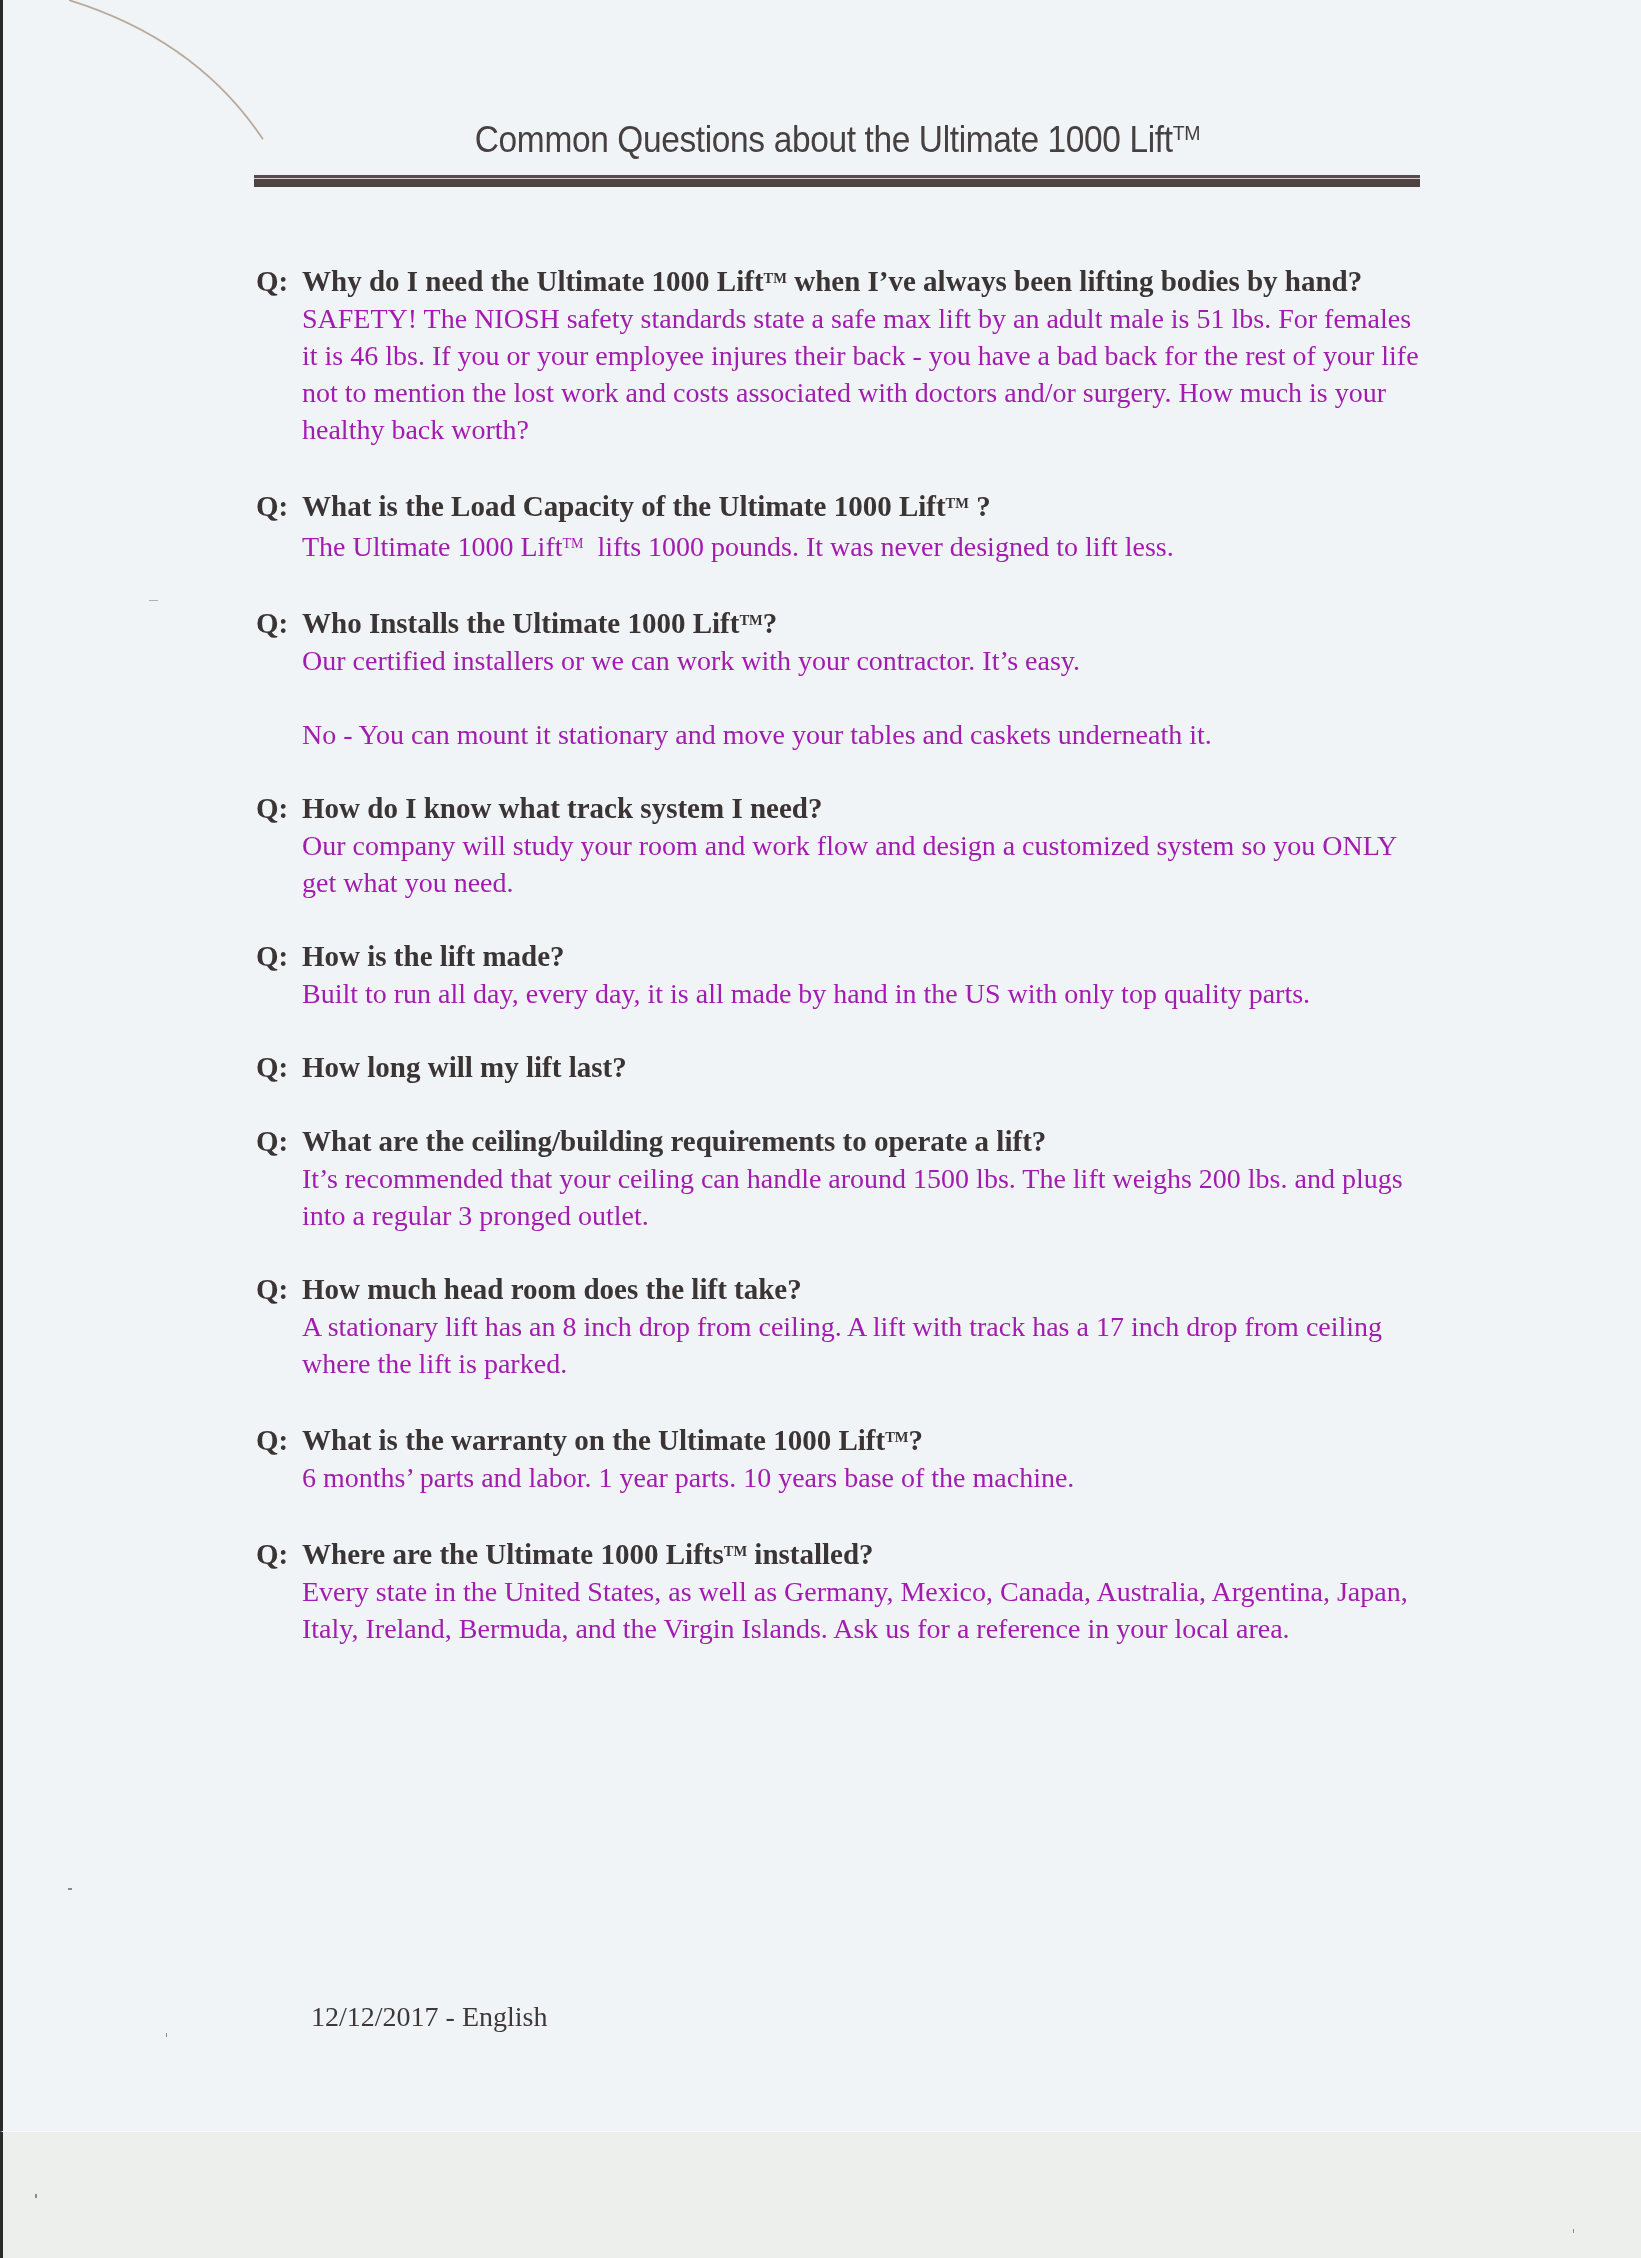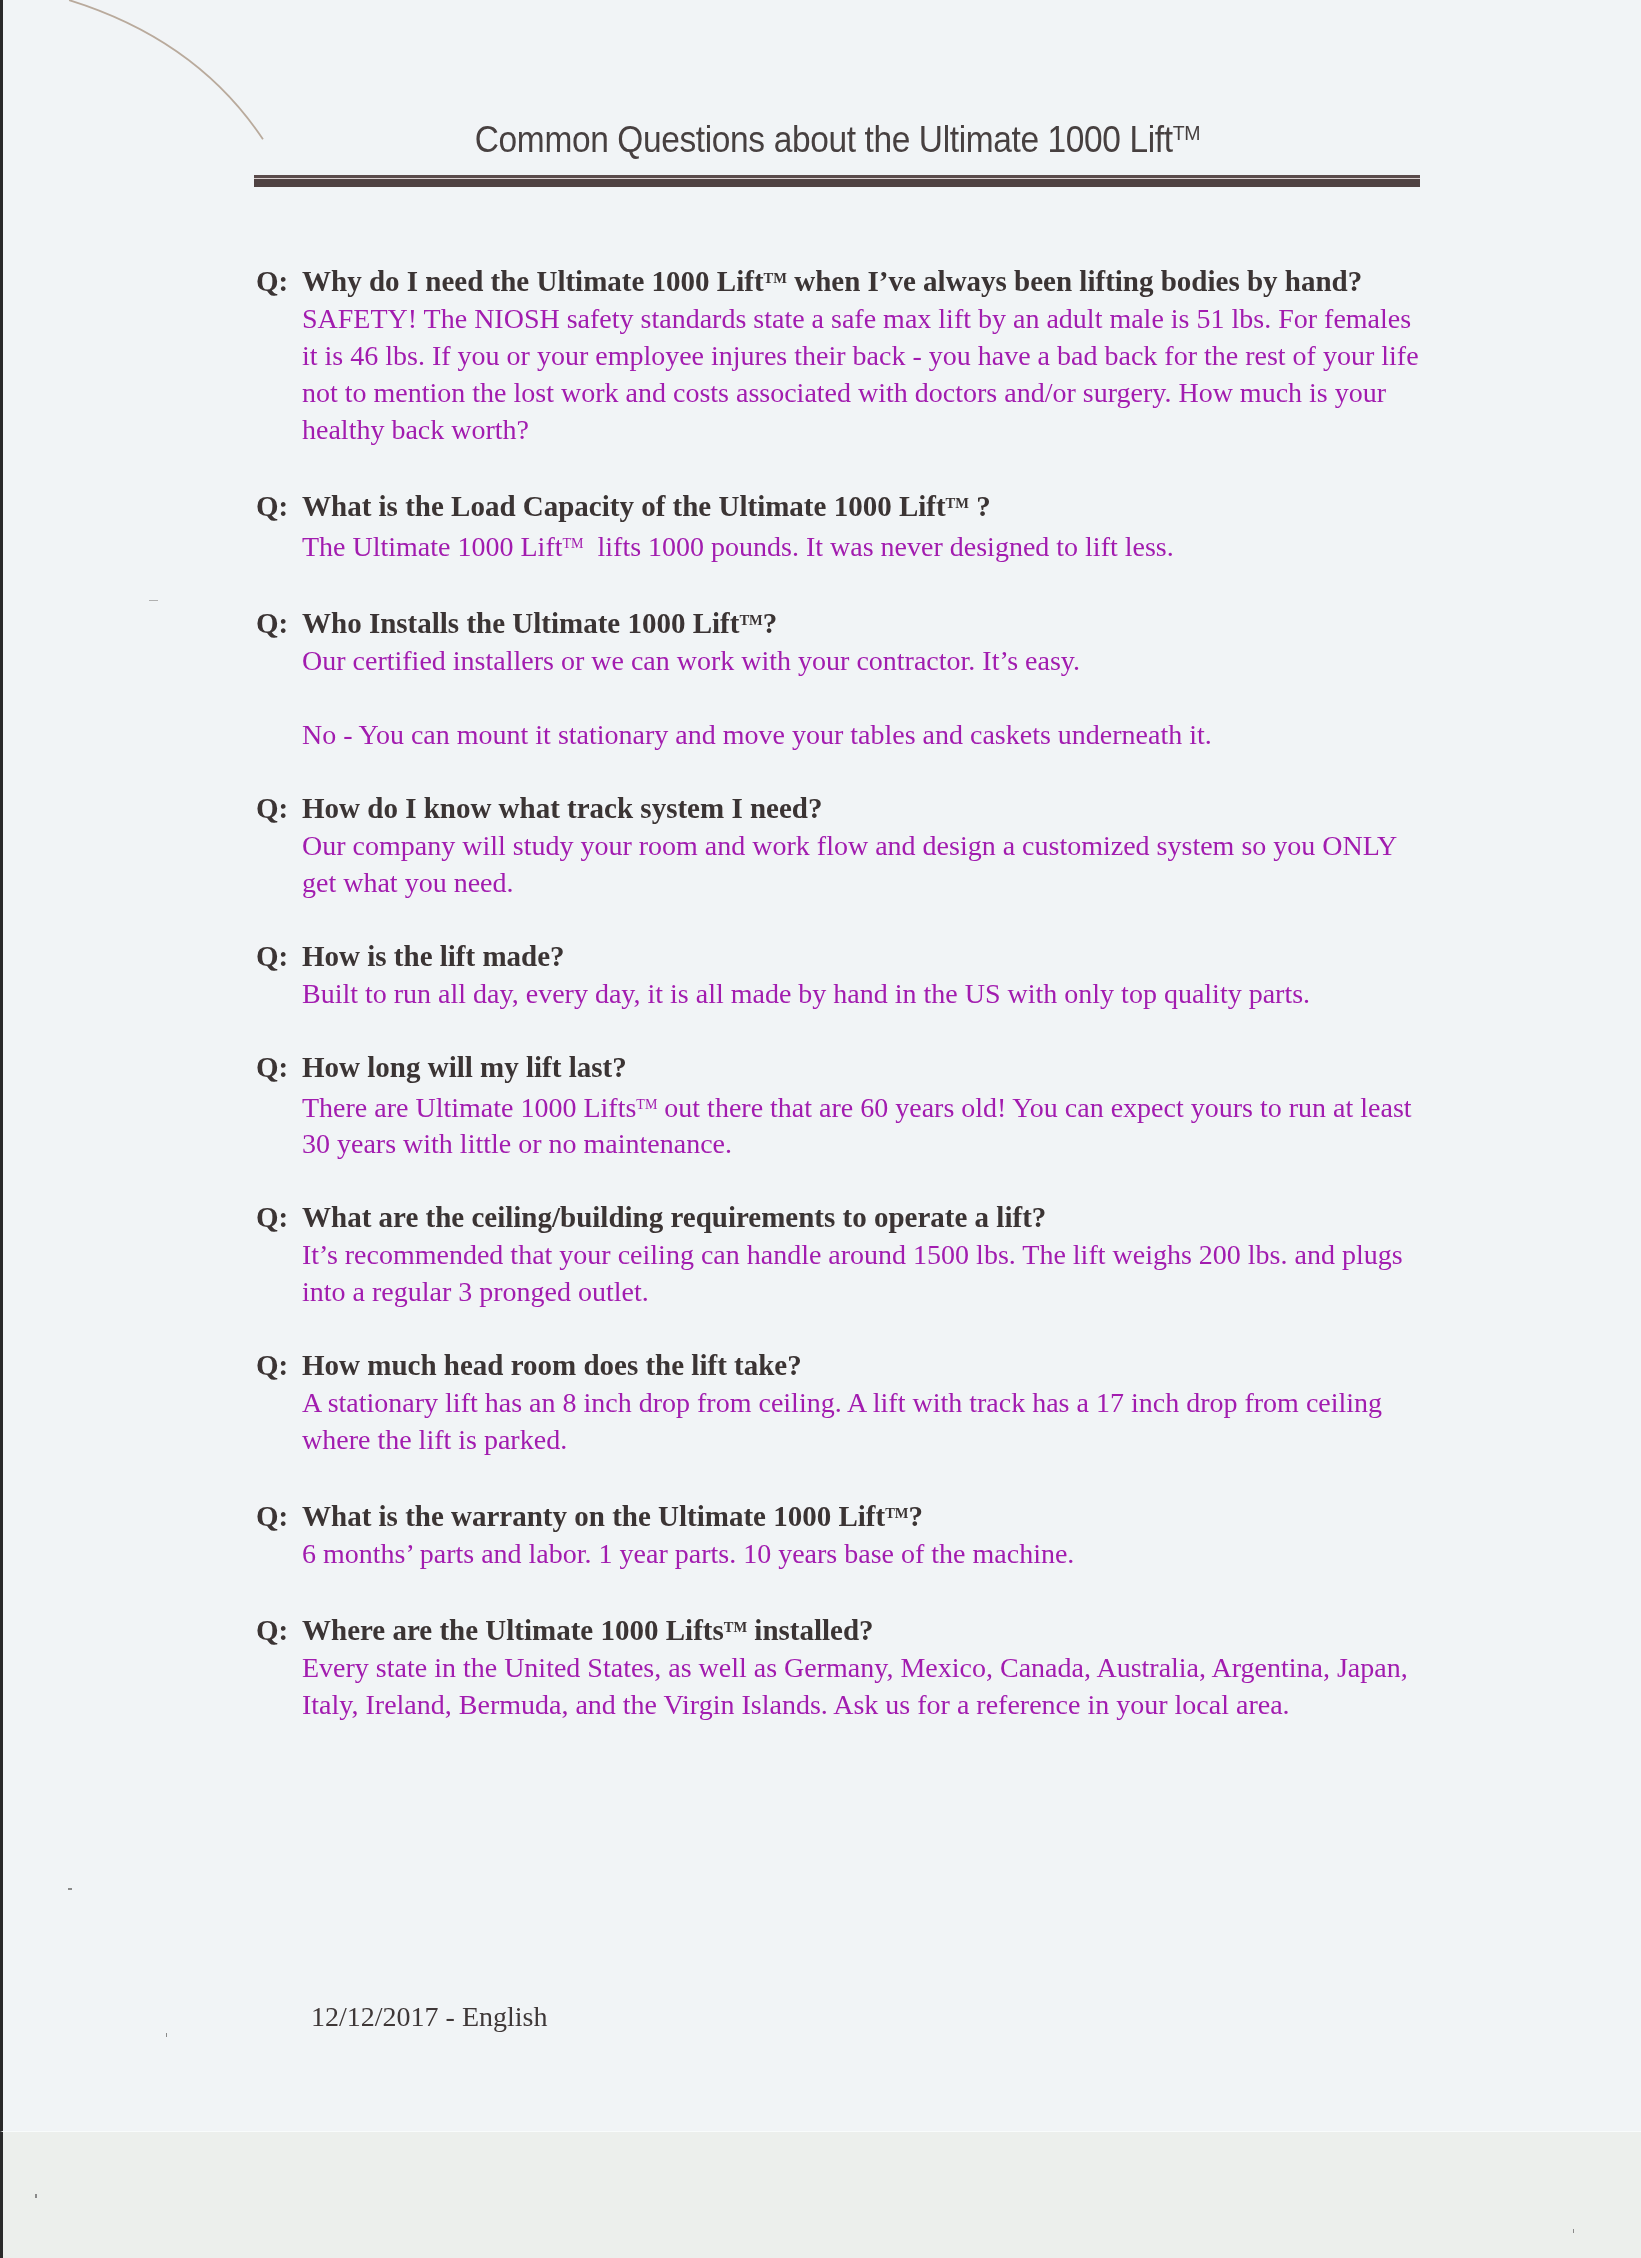--- a/index.html
+++ b/index.html
@@ -183,23 +183,20 @@
       <div class="q">
         <span class="qlabel">Q:</span><span>How is the lift made?</span>
       </div>
       <div class="a">Built to run all day, every day, it is all made by hand in the US with only top quality parts.</div>
     </div>
 
     <div class="qa">
       <div class="q">
         <span class="qlabel">Q:</span><span>How long will my lift last?</span>
       </div>
-      <div class="a">
-        <span>There are Ultimate 1000 Lifts</span><span class="tm">TM</span><span> out there that are 60 years old! You can expect yours to run at least 30 years with little or no maintenance.</span>
-      </div>
     </div>
 
     <div class="qa">
       <div class="q">
         <span class="qlabel">Q:</span><span>What are the ceiling/building requirements to operate a lift?</span>
       </div>
       <div class="a">It’s recommended that your ceiling can handle around 1500 lbs. The lift weighs 200 lbs. and plugs into a regular 3 pronged outlet.</div>
     </div>
 
     <div class="qa">

